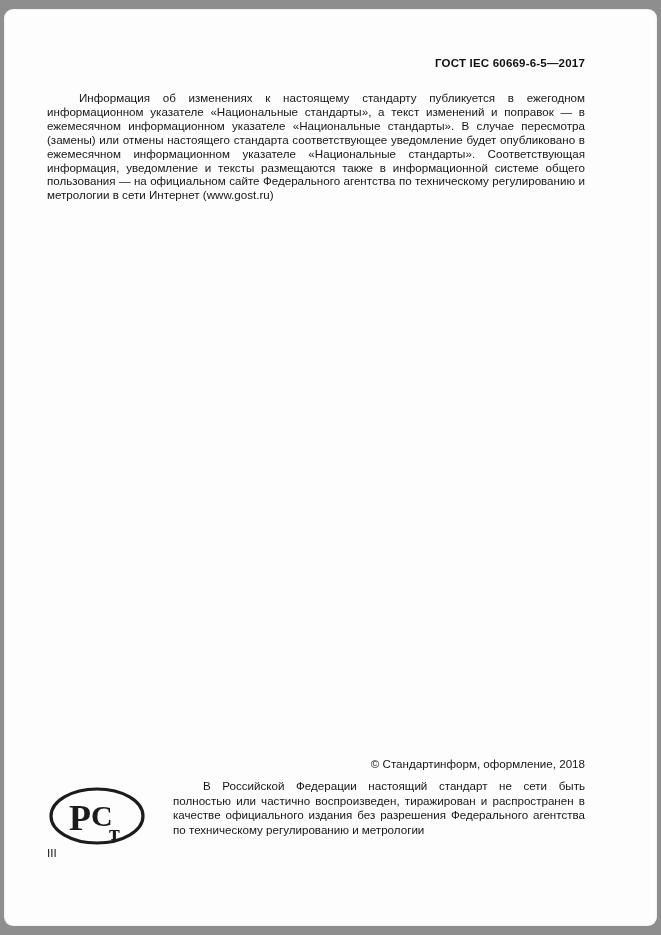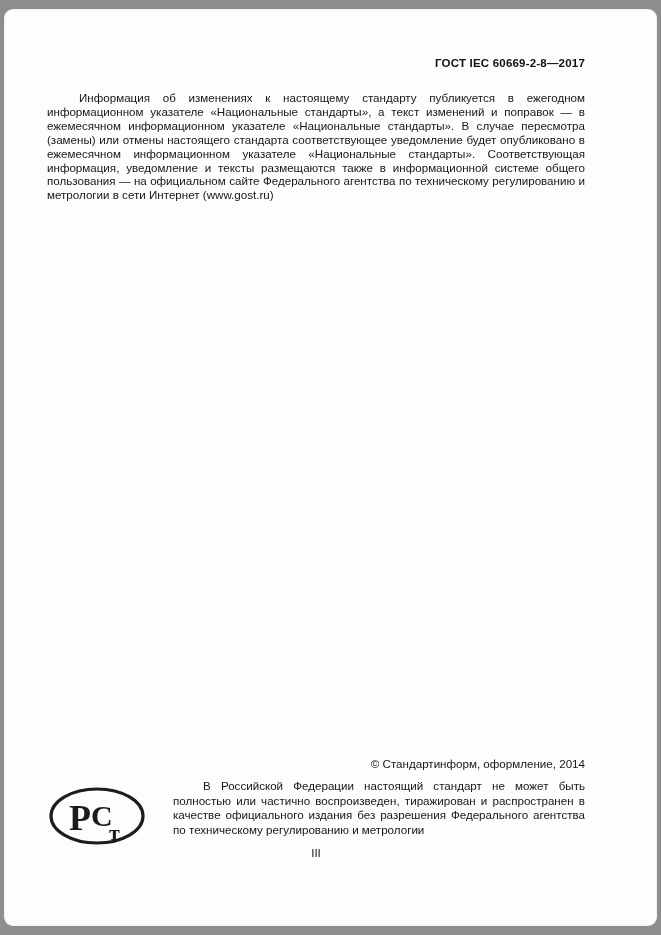--- a/index.html
+++ b/index.html
@@ -76,46 +76,46 @@
     line-height: 14.6px;
     text-align: justify;
     text-indent: 30px;
     color: #161616;
   }
   .page-number {
     position: absolute;
     top: 838px;
     left: 43px;
     right: 72px;
-    text-align: center;
+    text-align: left;
     font-size: 11.5px;
     color: #161616;
   }
   .rst-logo svg {
     display: block;
   }
 </style>
 </head>
 <body>
 
 <div class="page">
 
-  <div class="doc-header">ГОСТ IEC 60669-2-8—2017</div>
+  <div class="doc-header">ГОСТ IEC 60669-6-5—2017</div>
 
   <div class="intro-paragraph">Информация об изменениях к настоящему стандарту публикуется в ежегодном информационном указателе «Национальные стандарты», а текст изменений и поправок — в ежемесячном информационном указателе «Национальные стандарты». В случае пересмотра (замены) или отмены настоящего стандарта соответствующее уведомление будет опубликовано в ежемесячном информационном указателе «Национальные стандарты». Соответствующая информация, уведомление и тексты размещаются также в информационной системе общего пользования — на официальном сайте Федерального агентства по техническому регулированию и метрологии в сети Интернет (www.gost.ru)</div>
 
-  <div class="copyright-line">© Стандартинформ, оформление, 2014</div>
+  <div class="copyright-line">© Стандартинформ, оформление, 2018</div>
 
   <div class="footer-block">
     <div class="logo-wrap rst-logo">
       <svg width="104" height="66" viewBox="0 0 104 66" aria-hidden="true">
         <ellipse cx="50" cy="31" rx="46" ry="27" fill="none" stroke="#1c1c1c" stroke-width="3.2"></ellipse>
         <text x="22" y="45" font-family="Liberation Serif, serif" font-size="36" font-weight="bold" fill="#1c1c1c">Р</text>
         <text x="44" y="41" font-family="Liberation Serif, serif" font-size="30" font-weight="bold" fill="#1c1c1c">С</text>
         <text x="62" y="55" font-family="Liberation Serif, serif" font-size="22" font-weight="bold" fill="#1c1c1c">т</text>
       </svg>
     </div>
-    <div class="footer-paragraph">В Российской Федерации настоящий стандарт не может быть полностью или частично воспроизведен, тиражирован и распространен в качестве официального издания без разрешения Федерального агентства по техническому регулированию и метрологии</div>
+    <div class="footer-paragraph">В Российской Федерации настоящий стандарт не сети быть полностью или частично воспроизведен, тиражирован и распространен в качестве официального издания без разрешения Федерального агентства по техническому регулированию и метрологии</div>
   </div>
 
   <div class="page-number">III</div>
 
 </div>
 
 </body></html>

